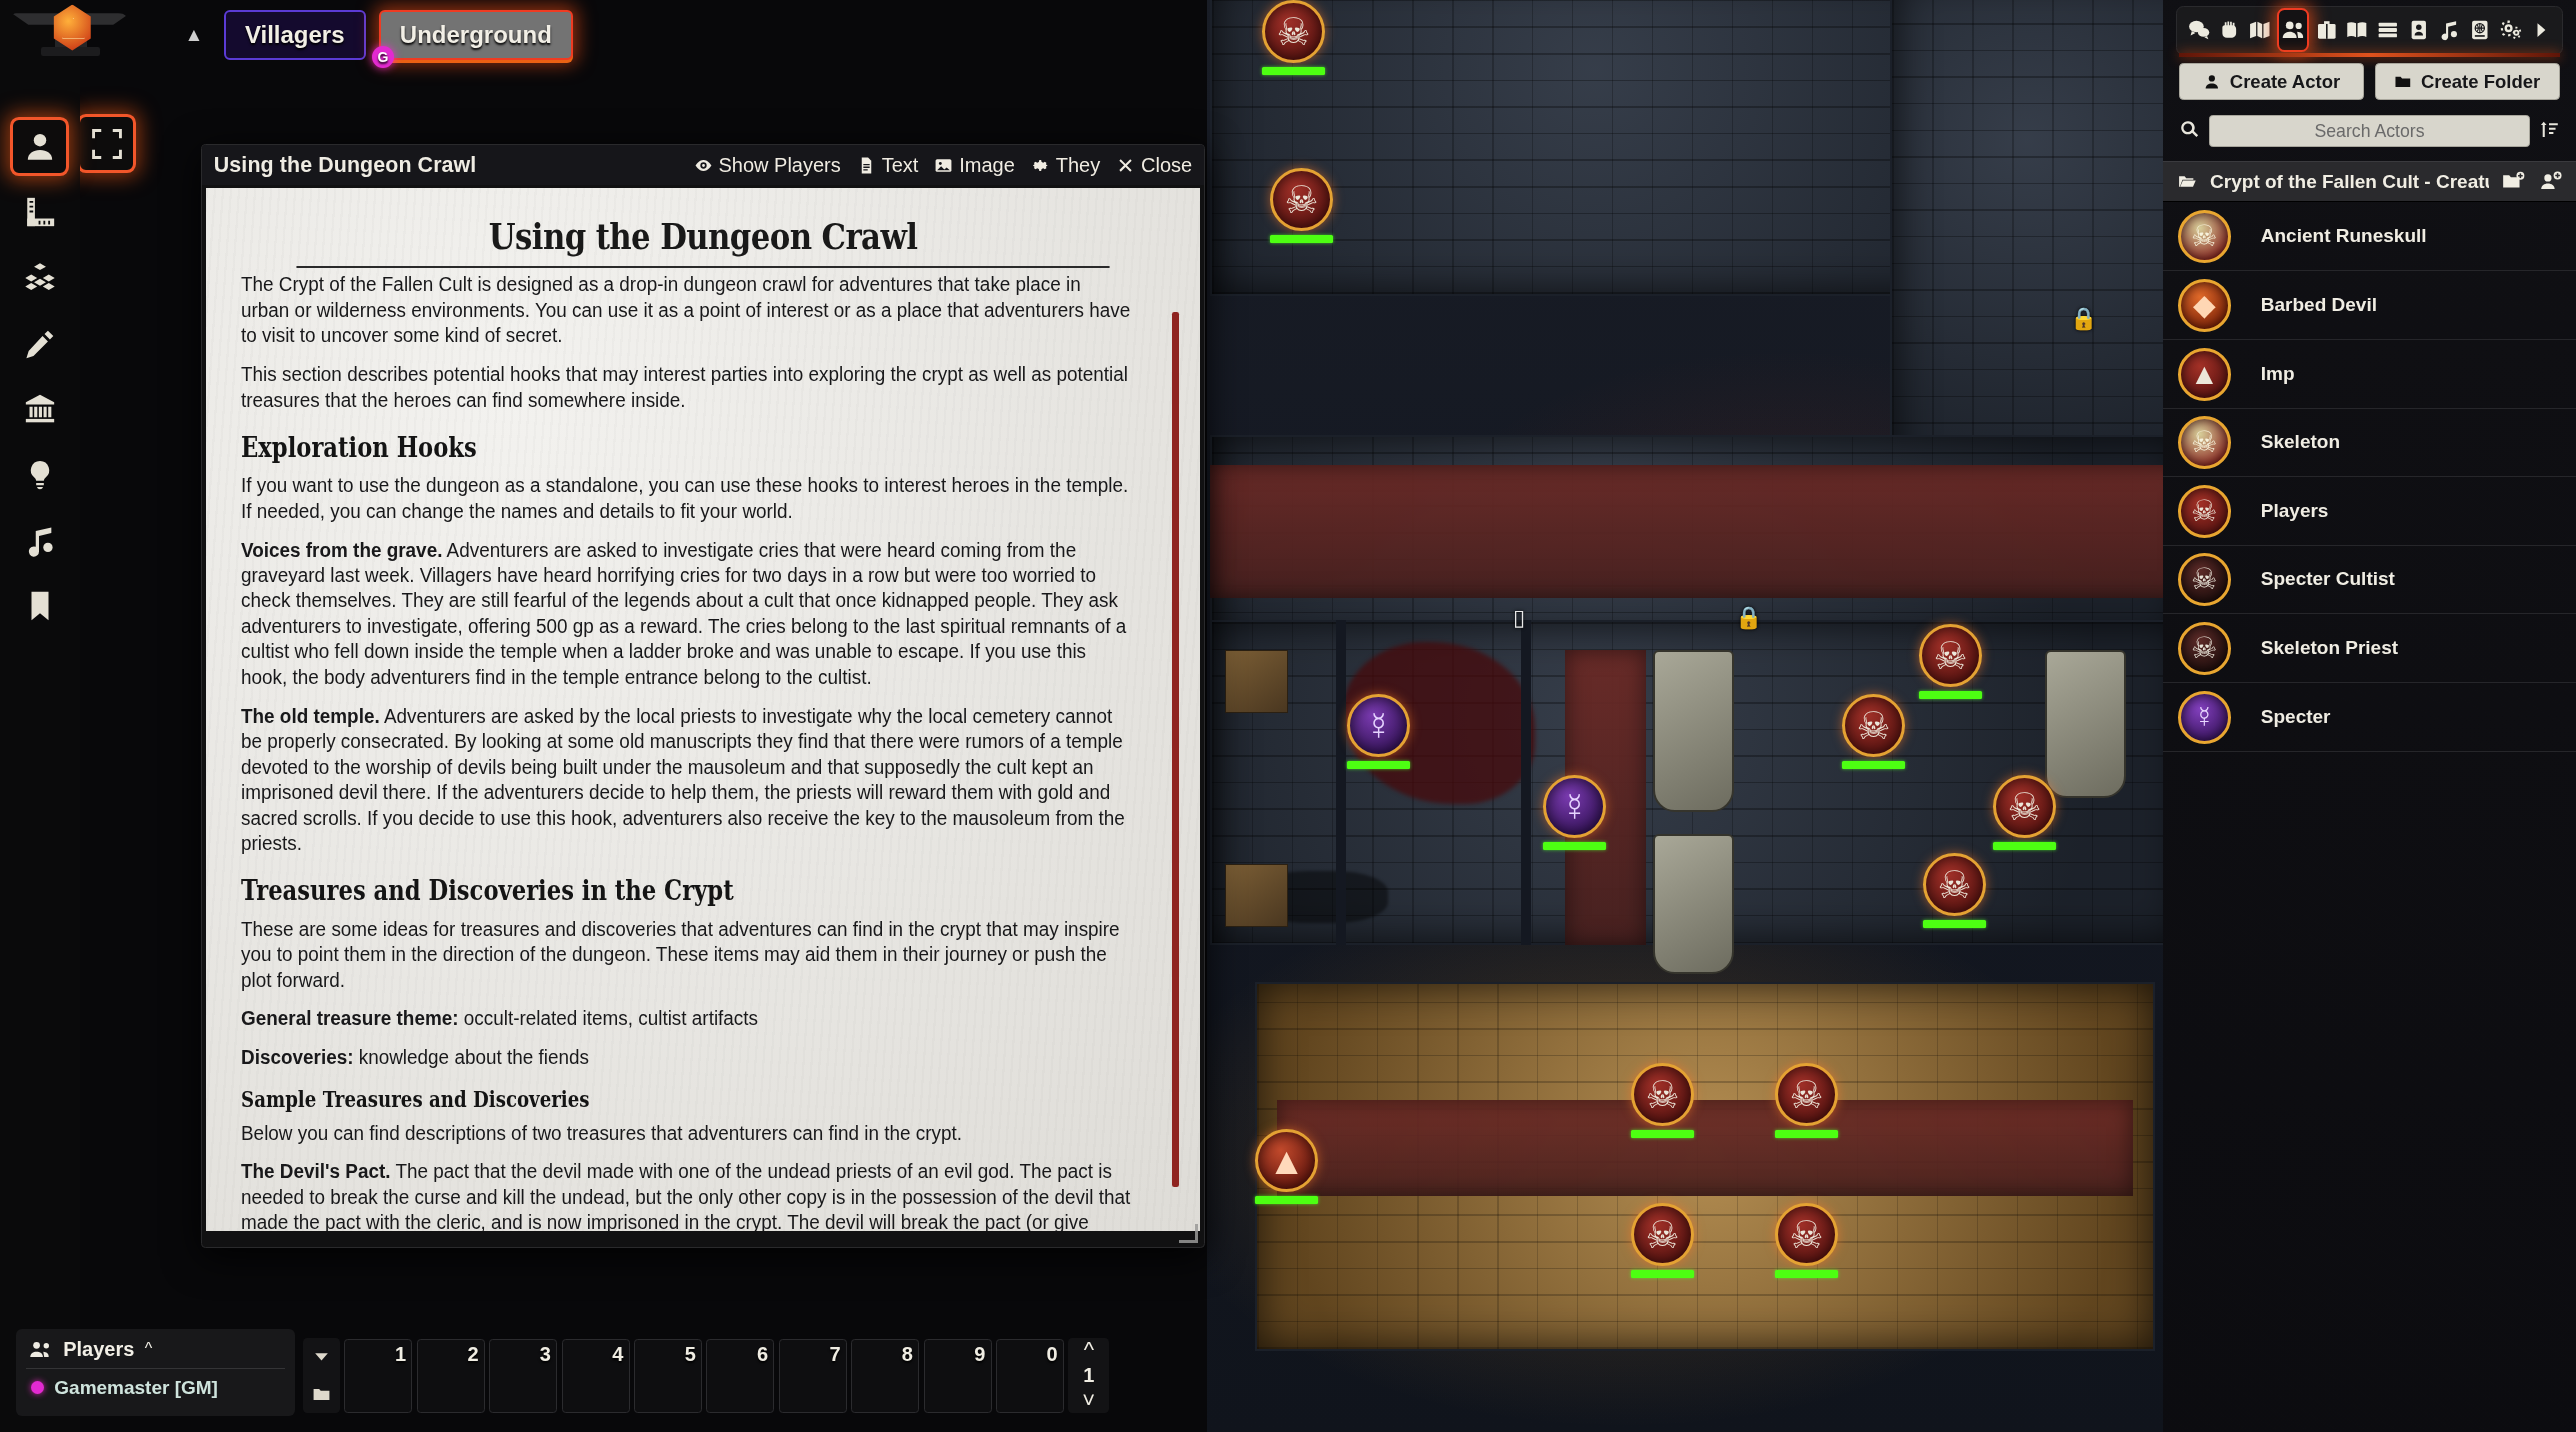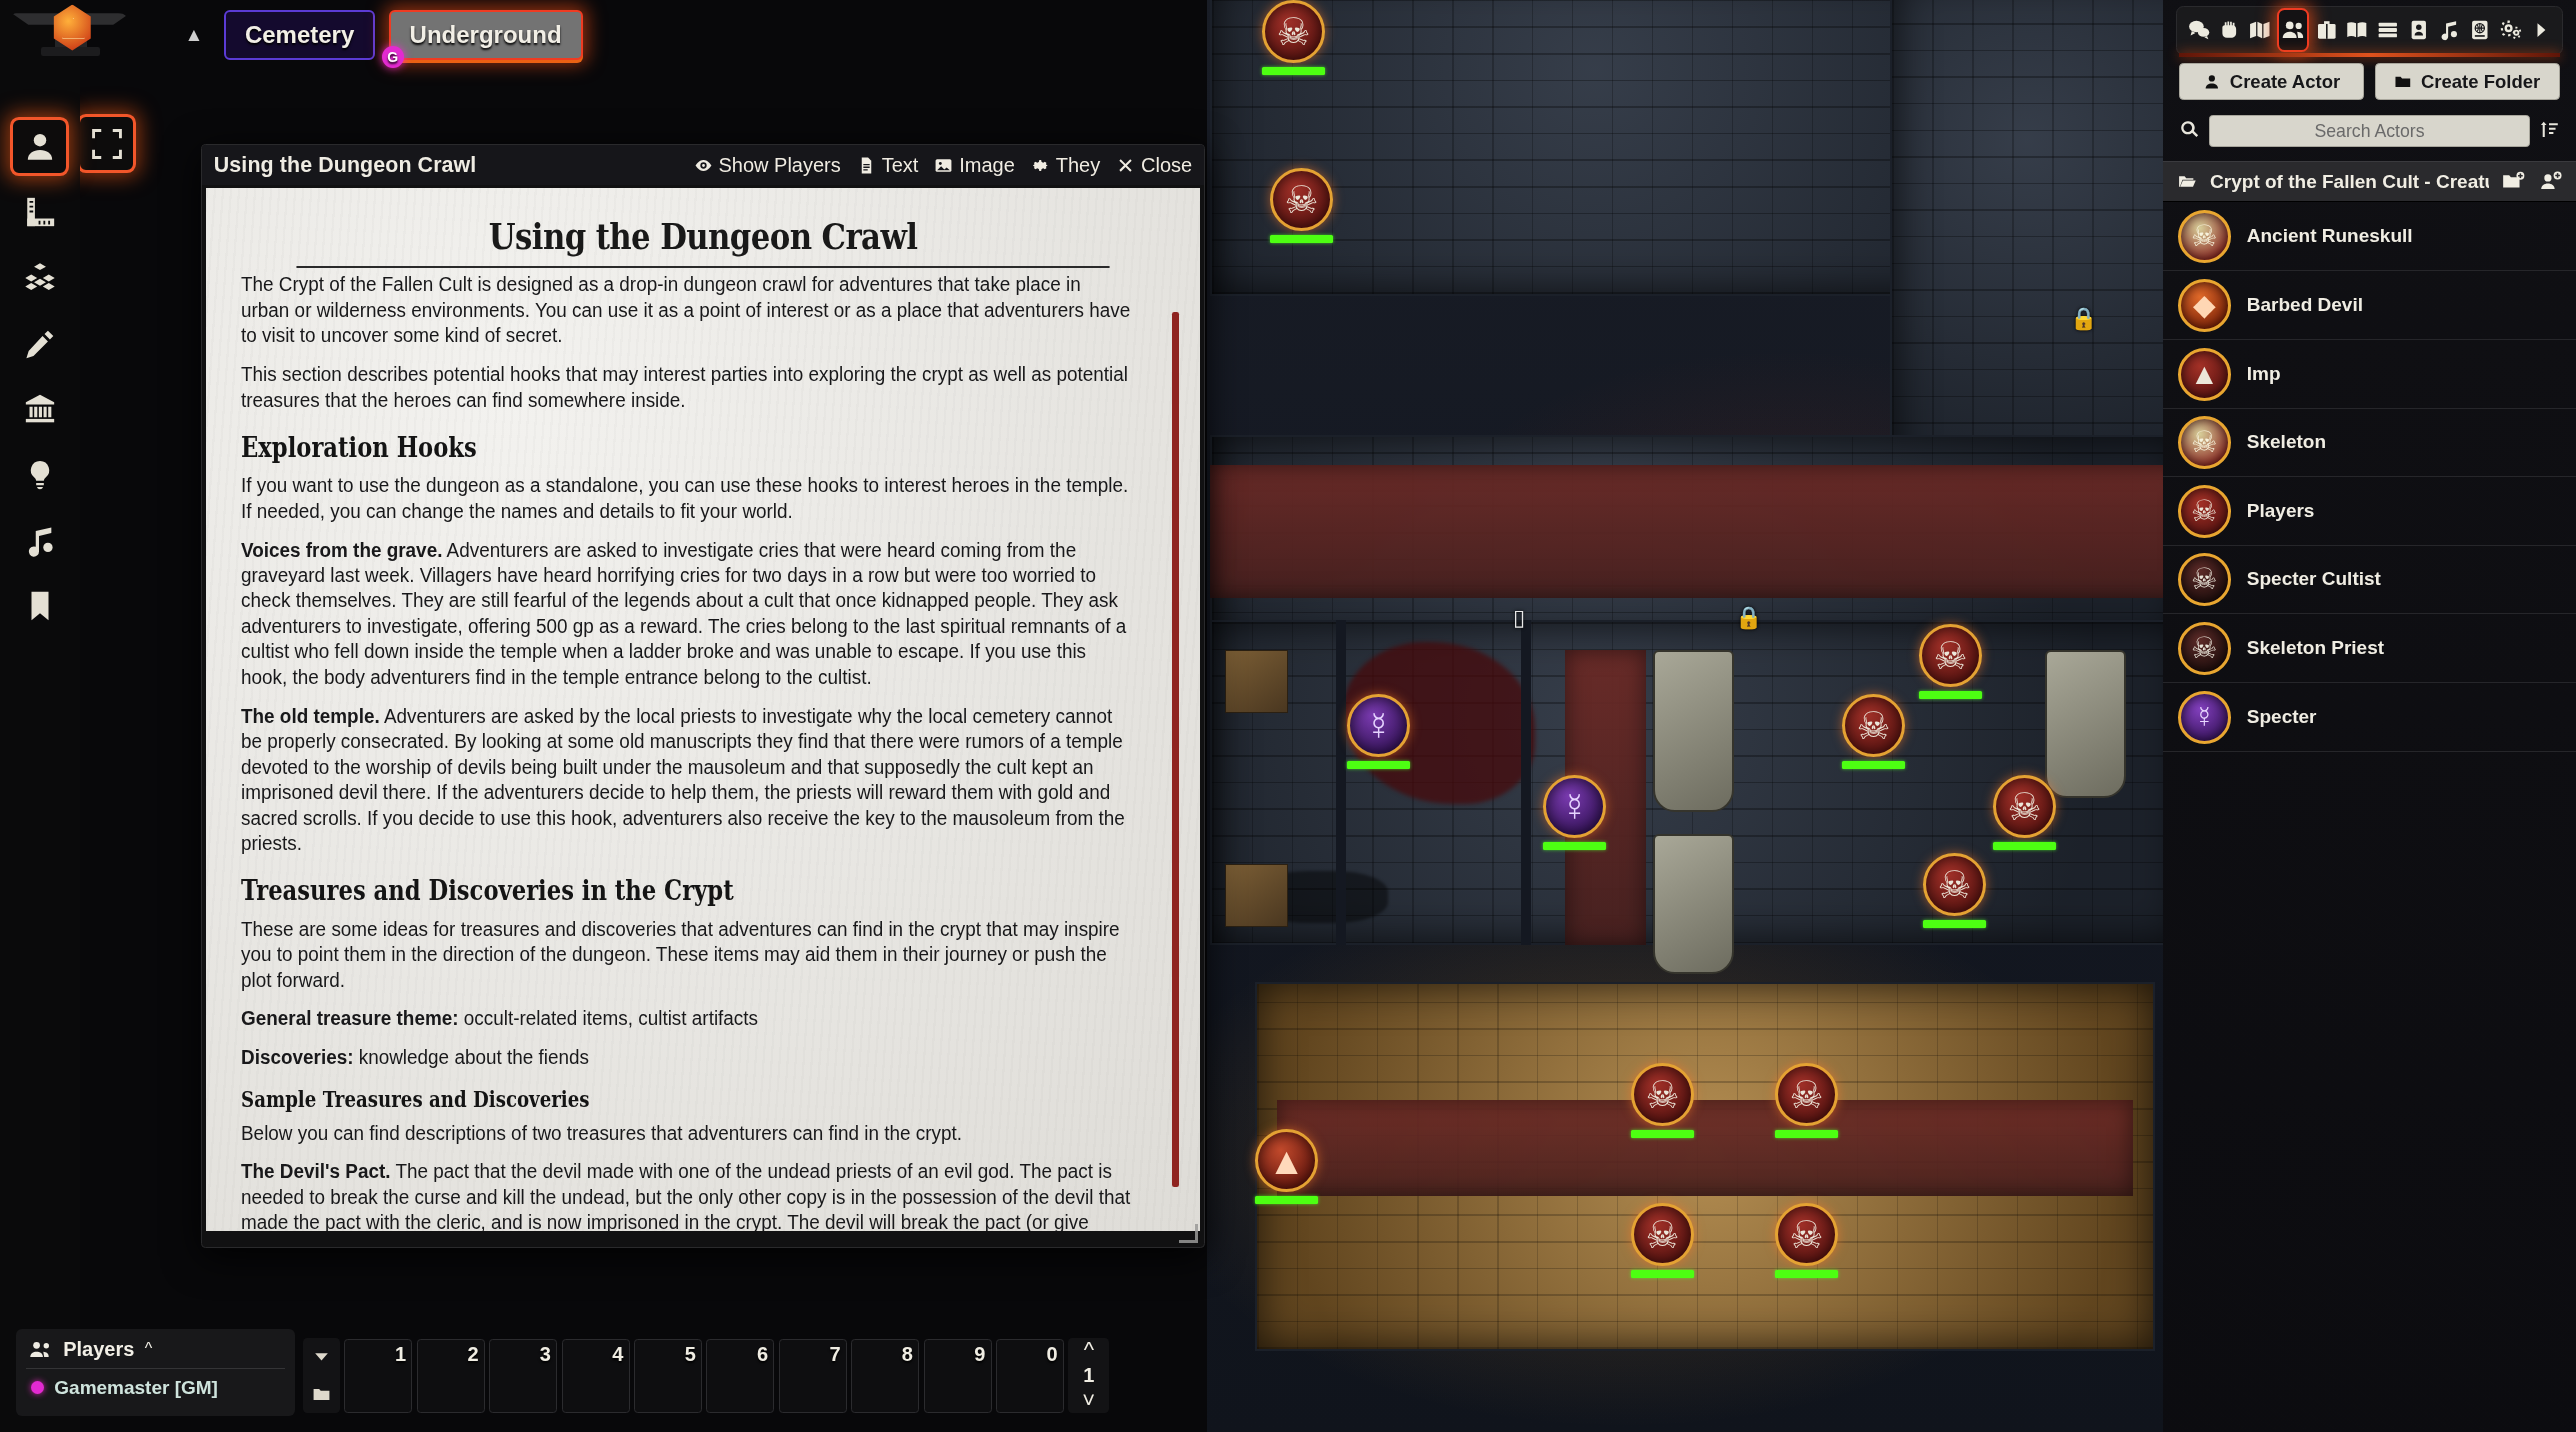--- a/index.html
+++ b/index.html
@@ -244,21 +244,21 @@
   .actor-av {
     width:53px; height:53px; border-radius:50%; border:3px solid #e8a630;
     background:radial-gradient(circle at 40% 32%, #a33127, #5d1512 76%);
     display:flex; align-items:center; justify-content:center; font-size:29.5px; color:#ece7da;
     box-shadow:inset 0 0 10.3px rgba(0,0,0,.65);
   }
   .actor-av.purple { background:radial-gradient(circle at 40% 32%, #8240bd, #3a1560 78%); color:#e9d8ff; }
   .actor-av.pale   { background:radial-gradient(circle at 40% 32%, #d8cf9a, #8c2822 78%); color:#f7f2dc; }
   .actor-av.devil  { background:radial-gradient(circle at 40% 32%, #e06a2a, #7d2208 78%); color:#ffd7b4; }
   .actor-av.dark   { background:radial-gradient(circle at 40% 32%, #5d2b28, #1d0d0c 78%); color:#e8e4d8; }
-  .actor-name { font-size:19px; color:#f0ede3; font-weight:bold; }
+  .actor-name { font-size:19px; color:#f0ede3; font-weight:bold;margin-left:14px; }
 
   
   #players {
     position:absolute; left:16px; top:1329px; width:279px; height:87px;
     background:#18181a; border-radius:5.9px; z-index:28; padding:5.9px 10.3px;
   }
   #players-head { display:flex; align-items:center; gap:10.3px; padding:3px 0 7.4px 3px; border-bottom:0.7px solid #343436; }
   #players-head svg { width:23.6px; height:19px; fill:#efece3; }
   #players-label { font-size:20px; font-weight:bold; color:#f2efe6; }
   #players-caret { color:#f2efe6; font-size:16px; }
@@ -445,21 +445,21 @@
       <polyline points="8,32 8,8 32,8"></polyline>
         <polyline points="68,8 92,8 92,32"></polyline>
       <polyline points="92,68 92,92 68,92"></polyline>
         <polyline points="32,92 8,92 8,68"></polyline>
     </svg>
   </div>
 
   <div id="scene-nav">
     <div id="nav-collapse">▲</div>
     <div class="scene-tab cemetery">
-      <span>Cemetery</span>
+      <span>Villagers</span>
     </div>
     <div class="scene-tab active">
       <span>Underground</span>
       <span class="gm-dot">G</span>
     </div>
   </div>
 
   <div id="journal">
     <div id="journal-header">
       <div id="journal-title">Using the Dungeon Crawl</div>

